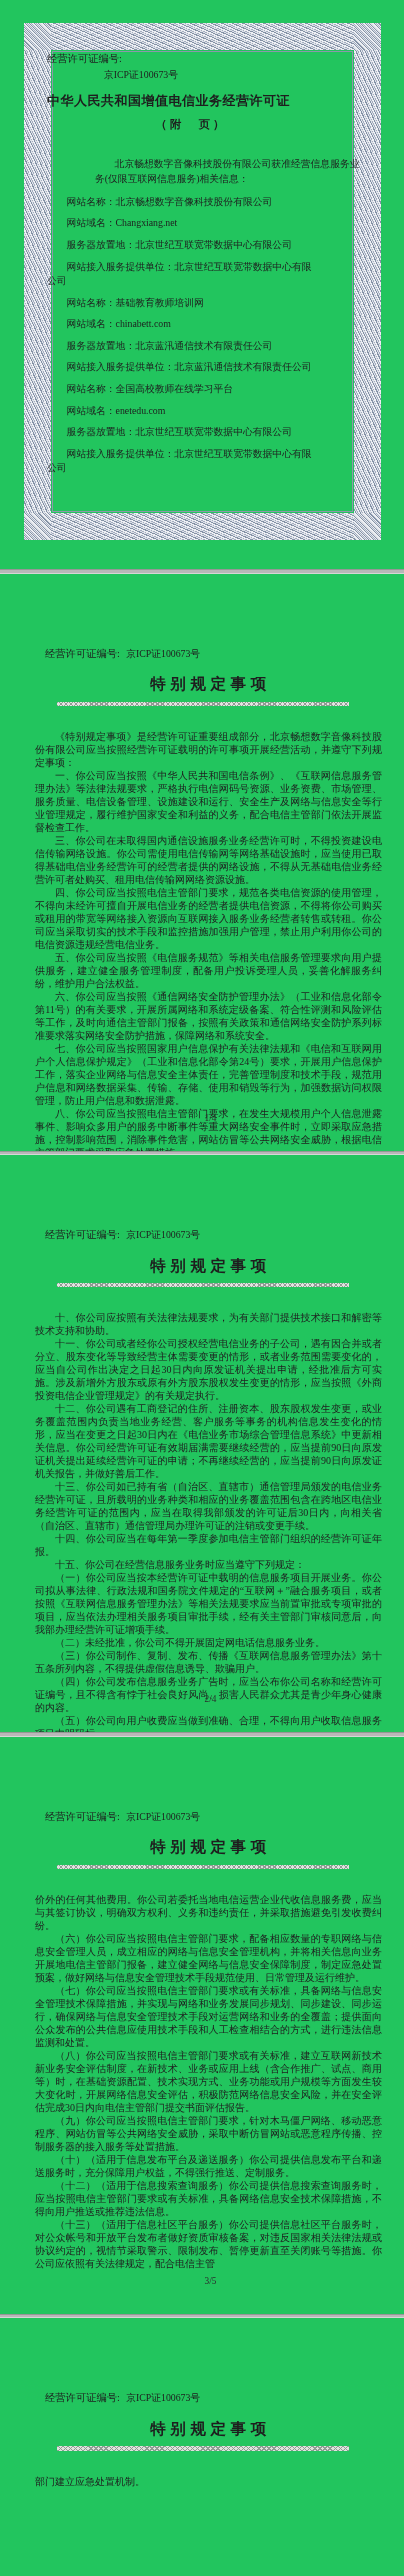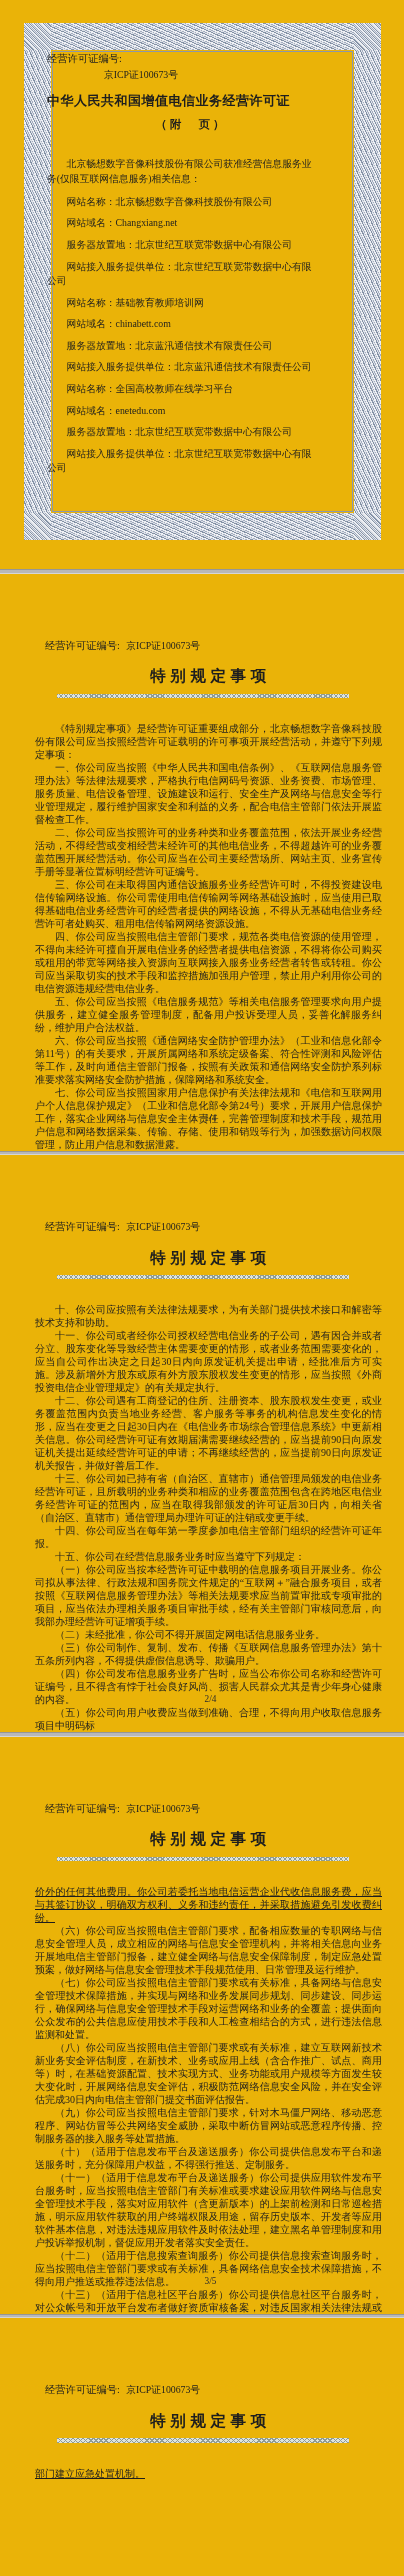--- a/index.html
+++ b/index.html
@@ -1,48 +1,48 @@
 <!DOCTYPE html>
 <html style="font-size:8.2px"><head>
 <meta charset="utf-8">
 <style>
   html,body{margin:0;padding:0;background:#ffffff;}
   body{width:405px;font-family:"Liberation Serif","DejaVu Serif",serif;color:#1e1e1e;}
-  .page{position:relative;width:405px;background:#eab308;overflow:hidden;}
+  .page{position:relative;width:405px;background:#22c55e;overflow:hidden;}
   .page-cert{height:569px;}
   .page-sp{height:577px;}
   .page-sp-last{height:554px;}
   .divider{height:4.6px;background:#b8b8b8;border-top:0.5px solid #969696;border-bottom:0.5px solid #d6d6d6;box-sizing:border-box;}
 
   
   .cert-frame{position:absolute;left:24px;top:23px;right:24px;bottom:29px;
     border:27px solid transparent;
     border-image:repeating-linear-gradient(45deg,#8492a6 0 1.5px,#dde1e8 1.5px 3.1px,#a3adc0 3.1px 4.1px,#eef0f4 4.1px 6.2px) 52;}
   .cert-inner-line{position:absolute;left:52px;top:51px;right:52px;bottom:57px;border:0.5px solid #8d97aa;}
   .cert-content{position:absolute;left:47px;top:0;width:289px;}
   .cert-label{margin-top:52px;font-size:10.3px;}
   .cert-number{margin:3.1px 0 0 57px;font-size:9.8px;font-family:"Liberation Serif","DejaVu Serif",serif;}
   .cert-title{margin:10.3px 0 0;text-align:left;font-size:13px;font-weight:700;letter-spacing:0.5px;}
   .cert-subtitle{margin-top:6.2px;text-align:center;font-size:11.3px;font-weight:700;letter-spacing:3.1px;}
-  .cert-intro{margin:24px 0 0;width:273px;font-size:9.8px;line-height:15.5px;text-indent:2em;}
+  .cert-intro{margin:24px 0 0;width:273px;font-size:9.8px;line-height:15.5px;text-indent:2em;padding-left:48px;}
   .cert-entries{margin-top:8.2px;width:273px;}
   .cert-entries p{margin:0 0 7.2px;font-size:9.8px;line-height:14.4px;text-indent:2em;}
 
   
-  .sp-header{padding:65px 16px 0 45px;font-size:10.3px;}
+  .sp-header{padding:65px 16px 0 45px;font-size:10.3px;margin-top:8px;}
   .sp-number{font-size:9.8px;margin-left:6.2px;}
   .sp-title{margin:13.4px 0 0;text-align:center;font-size:15.5px;font-weight:700;letter-spacing:4.6px;padding-left:16px;}
   .zigzag{width:292px;height:4.1px;margin:6.7px auto 0;
     background:
       repeating-linear-gradient(135deg,#8f9c94 0 1px,rgba(0,0,0,0) 1px 3.6px),
       repeating-linear-gradient(45deg,#8f9c94 0 1px,rgba(0,0,0,0) 1px 3.6px),
       linear-gradient(#dfe4de,#dfe4de);}
   .sp-body{margin-top:24px;padding:0 23px 0 35px;font-size:10px;line-height:13px;text-align:justify;}
   .sp-body p{margin:0;text-indent:2em;}
-  .sp-body p.cont{text-indent:0;text-decoration:underline;}
+  .sp-body p.cont{text-indent:0;}
   .page-num{position:absolute;bottom:28px;left:8px;width:100%;text-align:center;font-size:9.3px;color:#2c2c2c;}
 </style>
 </head>
 <body>
 
 <div class="page page-cert">
   <div class="cert-frame"></div>
   <div class="cert-inner-line"></div>
   <div class="cert-content">
     <div class="cert-label">经营许可证编号:</div>
@@ -71,21 +71,20 @@
 
 <div class="page page-sp">
   <div class="sp-header">
     <span class="sp-label">经营许可证编号:</span><span class="sp-number">京ICP证100673号</span>
   </div>
   <div class="sp-title">特别规定事项</div>
   <div class="zigzag"></div>
   <div class="sp-body">
       <p>《特别规定事项》是经营许可证重要组成部分，北京畅想数字音像科技股份有限公司应当按照经营许可证载明的许可事项开展经营活动，并遵守下列规定事项：</p>
       <p>一、你公司应当按照《中华人民共和国电信条例》、《互联网信息服务管理办法》等法律法规要求，严格执行电信网码号资源、业务资费、市场管理、服务质量、电信设备管理、设施建设和运行、安全生产及网络与信息安全等行业管理规定，履行维护国家安全和利益的义务，配合电信主管部门依法开展监督检查工作。</p>
-      <p>二、你公司应当按照许可的业务种类和业务覆盖范围，依法开展业务经营活动，不得经营或变相经营未经许可的其他电信业务，不得超越许可的业务覆盖范围开展经营活动。你公司应当在公司主要经营场所、网站主页、业务宣传手册等显著位置标明经营许可证编号。</p>
       <p>三、你公司在未取得国内通信设施服务业务经营许可时，不得投资建设电信传输网络设施。你公司需使用电信传输网等网络基础设施时，应当使用已取得基础电信业务经营许可的经营者提供的网络设施，不得从无基础电信业务经营许可者处购买、租用电信传输网网络资源设施。</p>
       <p>四、你公司应当按照电信主管部门要求，规范各类电信资源的使用管理，不得向未经许可擅自开展电信业务的经营者提供电信资源，不得将你公司购买或租用的带宽等网络接入资源向互联网接入服务业务经营者转售或转租。你公司应当采取切实的技术手段和监控措施加强用户管理，禁止用户利用你公司的电信资源违规经营电信业务。</p>
       <p>五、你公司应当按照《电信服务规范》等相关电信服务管理要求向用户提供服务，建立健全服务管理制度，配备用户投诉受理人员，妥善化解服务纠纷，维护用户合法权益。</p>
       <p>六、你公司应当按照《通信网络安全防护管理办法》（工业和信息化部令第11号）的有关要求，开展所属网络和系统定级备案、符合性评测和风险评估等工作，及时向通信主管部门报备，按照有关政策和通信网络安全防护系列标准要求落实网络安全防护措施，保障网络和系统安全。</p>
       <p>七、你公司应当按照国家用户信息保护有关法律法规和《电信和互联网用户个人信息保护规定》（工业和信息化部令第24号）要求，开展用户信息保护工作，落实企业网络与信息安全主体责任，完善管理制度和技术手段，规范用户信息和网络数据采集、传输、存储、使用和销毁等行为，加强数据访问权限管理，防止用户信息和数据泄露。</p>
       <p>八、你公司应当按照电信主管部门要求，在发生大规模用户个人信息泄露事件、影响众多用户的服务中断事件等重大网络安全事件时，立即采取应急措施，控制影响范围，消除事件危害，网站仿冒等公共网络安全威胁，根据电信主管部门要求采取应急处置措施。</p>
     </div>
   <div class="page-num">1/4</div>
 </div>
 
@@ -121,21 +120,20 @@
   </div>
   <div class="sp-title">特别规定事项</div>
   <div class="zigzag"></div>
   <div class="sp-body">
       <p class="cont">价外的任何其他费用。你公司若委托当地电信运营企业代收信息服务费，应当与其签订协议，明确双方权利、义务和违约责任，并采取措施避免引发收费纠纷。</p>
       <p>（六）你公司应当按照电信主管部门要求，配备相应数量的专职网络与信息安全管理人员，成立相应的网络与信息安全管理机构，并将相关信息向业务开展地电信主管部门报备，建立健全网络与信息安全保障制度，制定应急处置预案，做好网络与信息安全管理技术手段规范使用、日常管理及运行维护。</p>
       <p>（七）你公司应当按照电信主管部门要求或有关标准，具备网络与信息安全管理技术保障措施，并实现与网络和业务发展同步规划、同步建设、同步运行，确保网络与信息安全管理技术手段对运营网络和业务的全覆盖；提供面向公众发布的公共信息应使用技术手段和人工检查相结合的方式，进行违法信息监测和处置。</p>
       <p>（八）你公司应当按照电信主管部门要求或有关标准，建立互联网新技术新业务安全评估制度，在新技术、业务或应用上线（含合作推广、试点、商用等）时，在基础资源配置、技术实现方式、业务功能或用户规模等方面发生较大变化时，开展网络信息安全评估，积极防范网络信息安全风险，并在安全评估完成30日内向电信主管部门提交书面评估报告。</p>
       <p>（九）你公司应当按照电信主管部门要求，针对木马僵尸网络、移动恶意程序、网站仿冒等公共网络安全威胁，采取中断仿冒网站或恶意程序传播、控制服务器的接入服务等处置措施。</p>
       <p>（十）（适用于信息发布平台及递送服务）你公司提供信息发布平台和递送服务时，充分保障用户权益，不得强行推送、定制服务。</p>
-      <p>（十一）（适用于信息发布平台及递送服务）你公司提供应用软件发布平台服务时，应当按照电信主管部门有关标准或要求建设应用软件网络与信息安全管理技术手段，落实对应用软件（含更新版本）的上架前检测和日常巡检措施，明示应用软件获取的用户终端权限及用途，留存历史版本、开发者等应用软件基本信息，对违法违规应用软件及时依法处理，建立黑名单管理制度和用户投诉举报机制，督促应用开发者落实安全责任。</p>
       <p>（十二）（适用于信息搜索查询服务）你公司提供信息搜索查询服务时，应当按照电信主管部门要求或有关标准，具备网络信息安全技术保障措施，不得向用户推送或推荐违法信息。</p>
       <p>（十三）（适用于信息社区平台服务）你公司提供信息社区平台服务时，对公众帐号和开放平台发布者做好资质审核备案，对违反国家相关法律法规或协议约定的，视情节采取警示、限制发布、暂停更新直至关闭账号等措施。你公司应依照有关法律规定，配合电信主管</p>
     </div>
   <div class="page-num">3/5</div>
 </div>
 
 <div class="divider"></div>
 
 <div class="page page-sp page-sp-last">
   <div class="sp-header">

